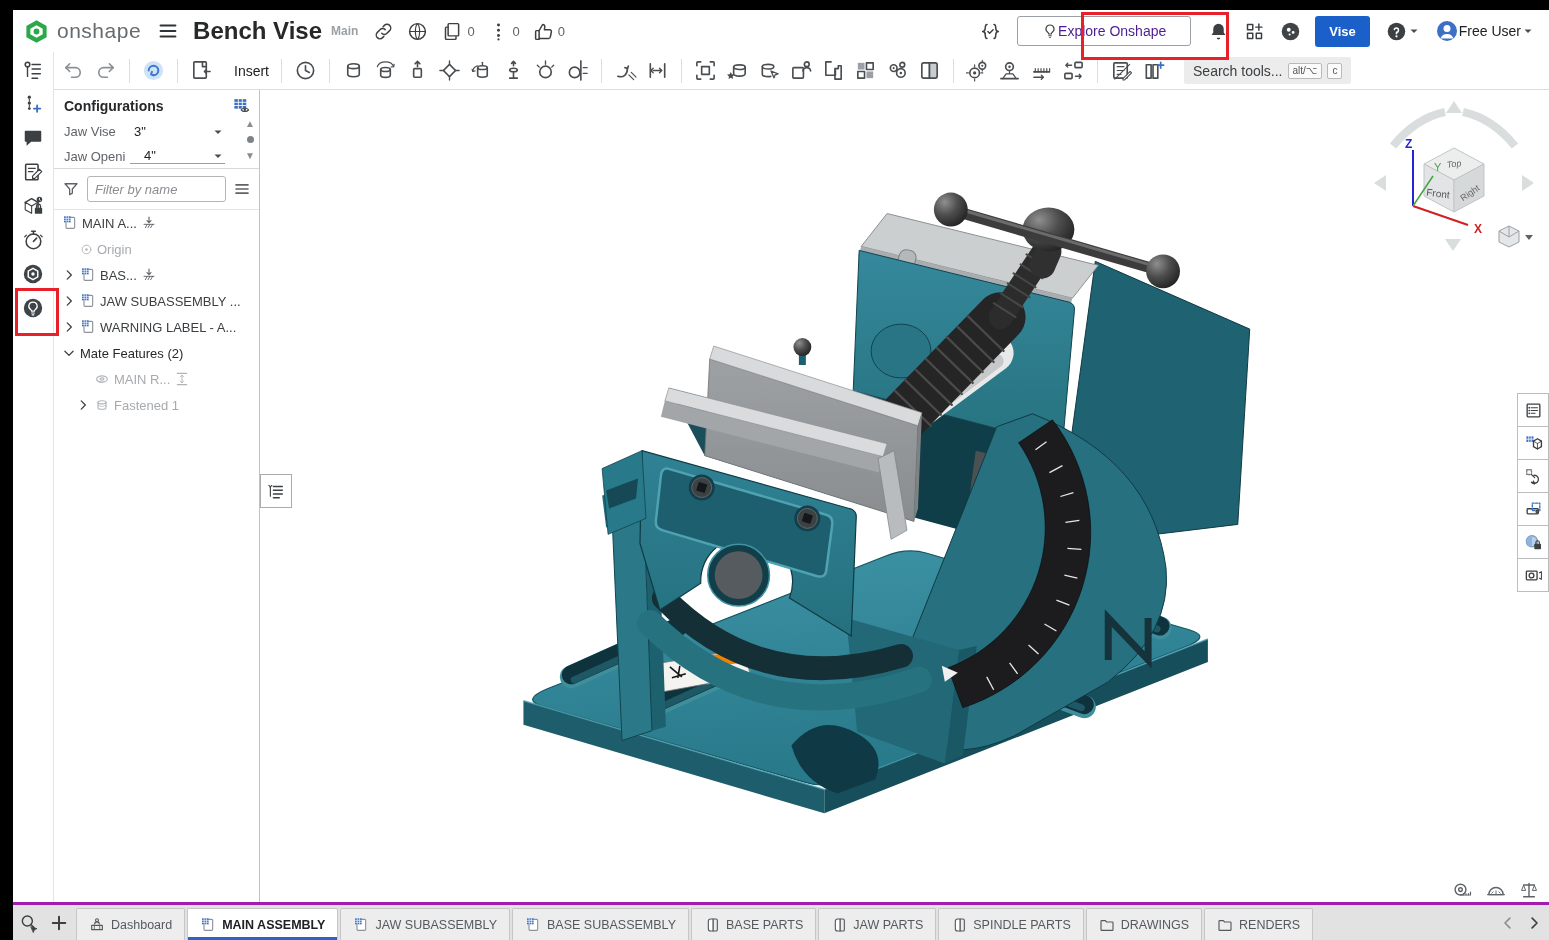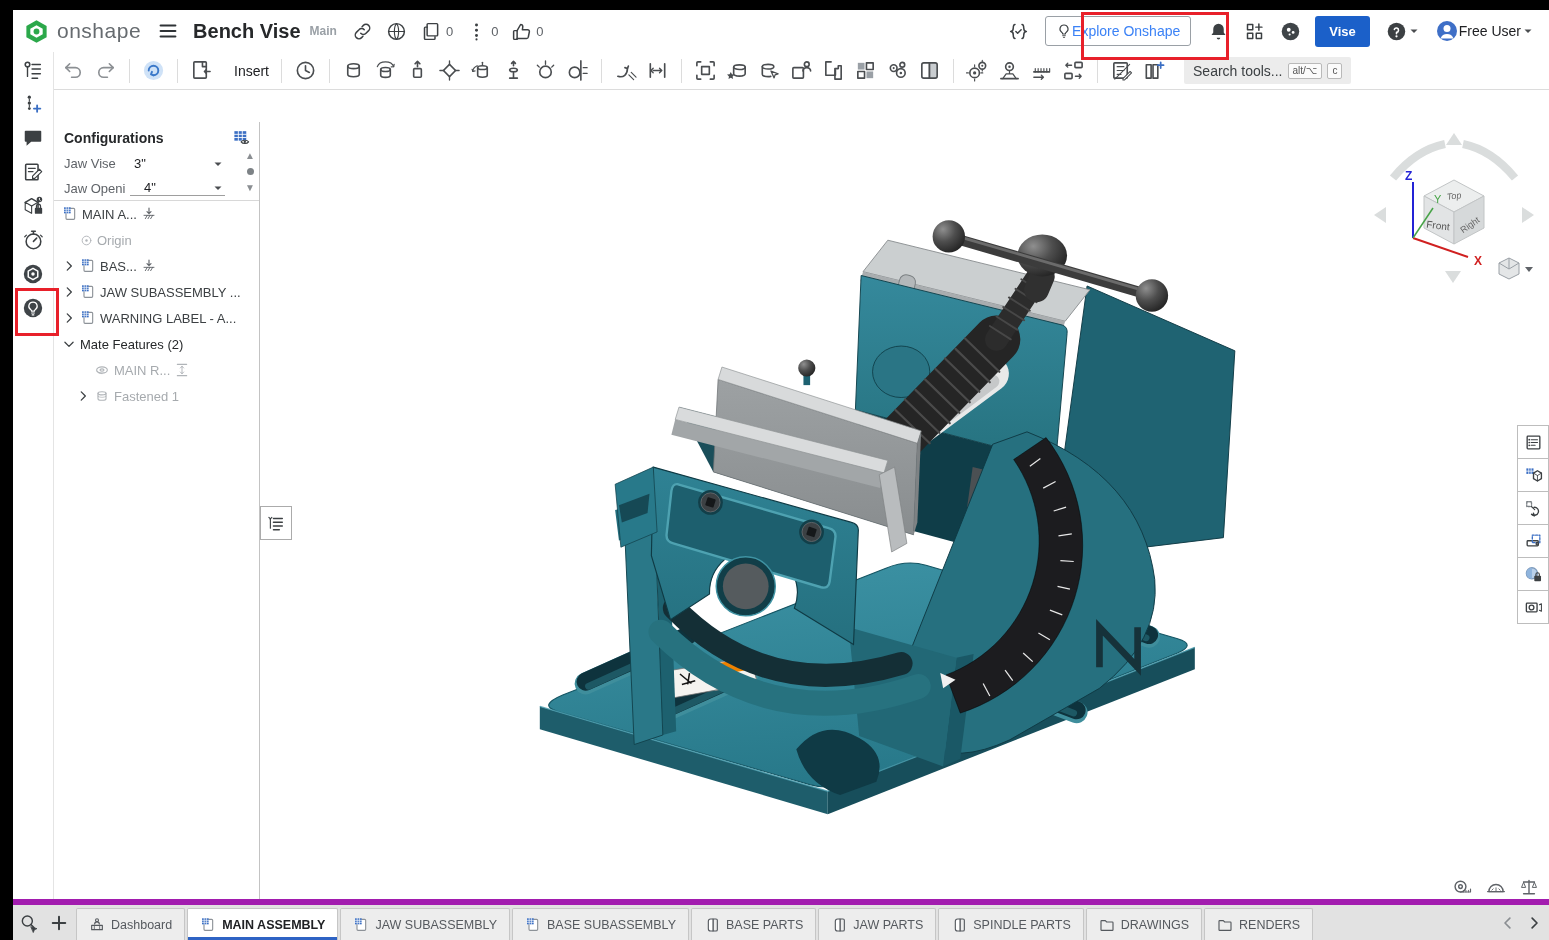--- a/index.html
+++ b/index.html
@@ -5,48 +5,48 @@
   html,body{margin:0;padding:0;background:#000;}
   .screen{position:relative;width:1549px;height:940px;background:#000;overflow:hidden;
           font-family:"Liberation Sans",sans-serif;-webkit-font-smoothing:antialiased;}
   .app{position:absolute;left:13px;top:10px;width:1536px;height:930px;background:#fff;
        display:flex;flex-direction:column;overflow:hidden;}
   
   .topbar{height:42px;display:flex;align-items:center;padding:0 14px 0 10px;background:#fff;flex:none;}
   .logo{width:27px;height:27px;display:inline-flex;}
   .wordmark{font-size:21px;color:#666b6f;letter-spacing:.5px;margin-left:7px;font-weight:500;}
   .ham{margin-left:16px;width:22px;height:22px;color:#2f3336;}
-  .doctitle{margin-left:14px;font-size:20px;font-weight:bold;color:#26282a;white-space:nowrap;}
+  .doctitle{margin-left:14px;font-size:24px;font-weight:bold;color:#26282a;white-space:nowrap;}
   .branch{margin-left:9px;font-size:12px;color:#9aa0a6;font-weight:bold;}
   .tb-ic{width:21px;height:21px;color:#3c4043;display:inline-flex;}
   .cnt{font-size:13px;color:#5f6368;margin-left:4px;}
   .grow{flex:1;}
   .explore-btn{display:flex;align-items:center;gap:0;border:1px solid #9aa0a6;border-radius:3px;
-       background:#fff;height:30px;padding:0 10px;font-size:14px;color:#3b82f6;}
+       background:#fff;height:30px;padding:0 24px;font-size:14px;color:#4c1d95;}
   .share-btn{background:#1b60c9;color:#fff;font-size:13px;font-weight:bold;border:none;border-radius:3px;
        height:31px;padding:0 14px;margin-left:14px;}
   .user{display:flex;align-items:center;margin-left:14px;font-size:14px;color:#202124;}
   .caret{width:14px;height:14px;color:#4a4d50;display:inline-flex;}
   
   .mid{flex:1;display:flex;min-height:0;}
   .strip{width:40px;flex:none;border-right:1px solid #e4e4e4;display:flex;flex-direction:column;
          align-items:center;padding-top:7px;gap:12px;background:#fff;}
   .strip .ic{width:22px;height:22px;color:#3c4043;flex:none;}
   .midcol{flex:1;display:flex;flex-direction:column;min-width:0;}
   .toolbar{height:37px;flex:none;border-bottom:1px solid #dcdcdc;display:flex;align-items:center;
            padding-left:8px;gap:9px;background:#fff;overflow:hidden;}
   .toolbar .ic{width:23px;height:23px;color:#4a4d50;flex:none;}
   .toolbar .dim{color:#8b8f93;}
   .sep{width:1px;height:24px;background:#dcdcdc;flex:none;margin:0 3px;}
   .insert{display:flex;align-items:center;gap:21px;font-size:14px;color:#202124;}
   .searchtools{display:flex;align-items:center;gap:5px;background:#ececec;border-radius:2px;
        height:27px;padding:0 9px;margin-left:10px;font-size:14px;color:#3c4043;white-space:nowrap;}
   .kbd{background:#fbfbfb;border:1px solid #b9b9b9;border-radius:2px;font-size:10px;color:#555;
        padding:1px 4px;line-height:12px;}
-  .workrow{flex:1;display:flex;min-height:0;margin-top:32px;}
+  .workrow{flex:1;display:flex;min-height:0;}
   
   .panel{width:205px;flex:none;border-right:1px solid #c3c3c3;display:flex;flex-direction:column;
          background:#fff;font-size:13px;color:#3c4043;}
   .cfg{border-bottom:1px solid #d8d8d8;padding:6px 0 4px 10px;position:relative;}
   .cfg-head{display:flex;align-items:center;font-weight:bold;font-size:14px;color:#26282a;padding-right:8px;}
   .cfg-head .ic{margin-left:auto;width:19px;height:19px;color:#3c4043;}
   .cfg-row{display:flex;align-items:center;margin-top:9px;padding-right:34px;}
   .cfg-lab{width:66px;color:#5f6368;flex:none;overflow:hidden;white-space:nowrap;}
   .cfg-val{flex:1;color:#202124;padding-left:4px;}
   .cfg-row.ul .valwrap{border-bottom:1px solid #9e9e9e;}
@@ -77,21 +77,21 @@
   .rtool{width:30px;height:32px;border:1px solid #bdbdbd;border-top:none;background:#fff;
       display:flex;align-items:center;justify-content:center;color:#3c4043;}
   .rtool:first-child{border-top:1px solid #bdbdbd;}
   .rtool .ic{width:19px;height:19px;}
   .toggletree{position:absolute;left:0;top:384px;width:30px;height:32px;border:1px solid #ababab;
       background:#fff;display:flex;align-items:center;justify-content:center;color:#3c4043;}
   .toggletree .ic{width:18px;height:18px;}
   .measures{position:absolute;right:10px;bottom:2px;display:flex;gap:13px;color:#5f6368;}
   .measures .ic{width:20px;height:20px;}
   
-  .tabbar{height:35px;flex:none;background:#e2e2e2;border-top:6px solid #a21caf;display:flex;
+  .tabbar{height:35px;flex:none;background:#e2e2e2;border-top:3px solid #a21caf;display:flex;
       align-items:stretch;overflow:hidden;}
   .tb-left{display:flex;align-items:center;padding:0 6px;gap:10px;color:#3c4043;}
   .tb-left .ic{width:20px;height:20px;}
   .tab{display:flex;align-items:center;gap:6px;background:#ededed;border:1px solid #c6c6c6;border-bottom:none;
       margin:3px 1px 0 1px;padding:0 12px;font-size:12.5px;color:#55595e;border-radius:2px 2px 0 0;
       white-space:nowrap;}
   .tab .ic{width:16px;height:16px;color:#55595e;flex:none;}
   .tab.active{background:#fff;color:#202124;box-shadow:inset 0 -3px 0 #2e63c4;font-weight:bold;}
   .tab.trunc span.tlabel{max-width:138px;overflow:hidden;display:inline-block;}
   .tabnav{display:flex;align-items:center;margin-left:auto;padding:0 6px;gap:8px;color:#8a8e92;}
@@ -552,20 +552,33 @@
                     </span>
                 </span>
               </div>
               <div class="spinrail">
                 <span>▲</span>
                 <span class="spindot"></span>
                 <span>▼</span>
               </div>
             </div>
 
+            <div class="filterrow">
+              <span class="ic">
+                  <svg viewBox="0 0 24 24" fill="none" stroke="currentColor" stroke-width="1.7" stroke-linecap="round" stroke-linejoin="round">
+                    <path d="M4 5h16l-6.2 7v5.5l-3.6 2V12Z"></path>
+                  </svg>
+                </span>
+              <input class="filter-in" placeholder="Filter by name" style="">
+              <span class="ic">
+                  <svg viewBox="0 0 24 24" fill="none" stroke="currentColor" stroke-width="1.7" stroke-linecap="round" stroke-linejoin="round">
+                    <path d="M4 6.5h16M4 12h16M4 17.5h16" stroke-width="2.2"></path>
+                  </svg>
+                </span>
+            </div>
 
 
             <div class="tree">
               <div class="trow">
                 <span class="ic">
                     <svg viewBox="0 0 24 24" fill="none" stroke="currentColor" stroke-width="1.7" stroke-linecap="round" stroke-linejoin="round">
                       <rect x="6" y="3.5" width="13" height="16.5" rx="1.5" stroke="#8d9298" fill="#fff"></rect>
                       <rect x="3" y="2" width="10" height="9" fill="#3b6fc4" stroke="none"></rect>
                       <path d="M3 5h10M3 8h10M6.3 2v9M9.6 2v9" stroke="#fff" stroke-width="1"></path>
                     </svg>

